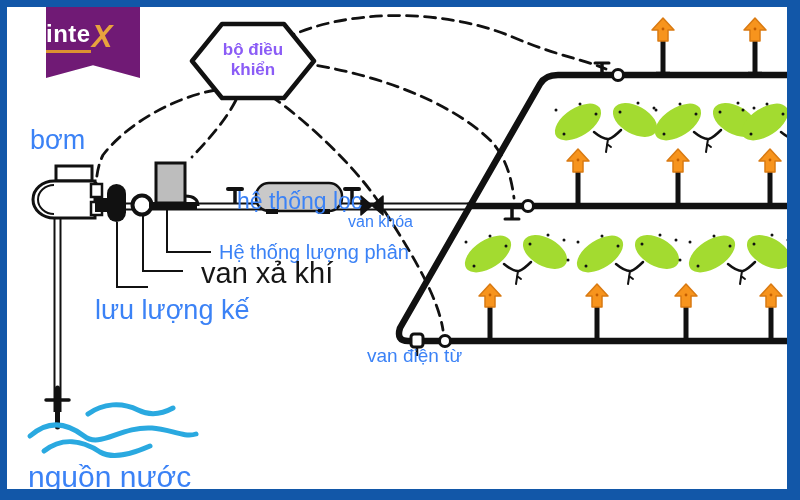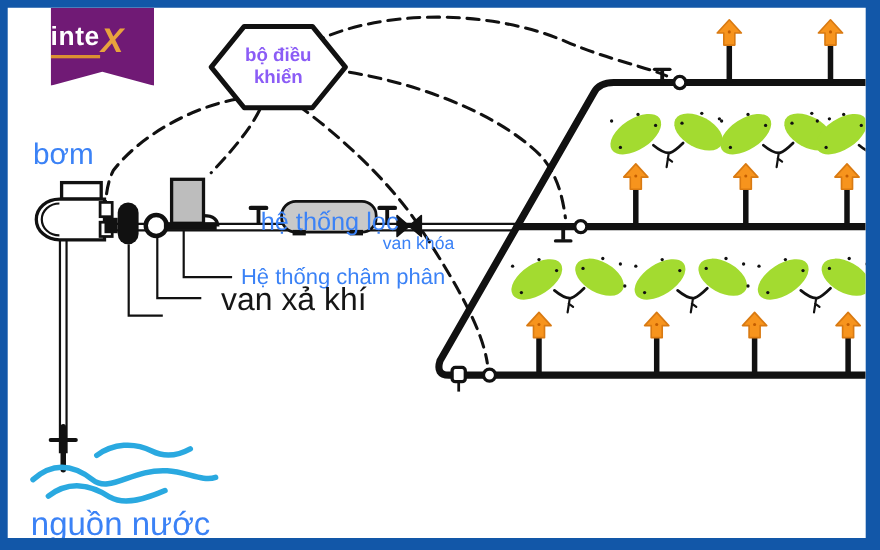--- a/index.html
+++ b/index.html
@@ -188,22 +188,24 @@
   </svg>
 
   <div class="abs" id="controller-label">
     <span>bộ điều</span>
     <span>khiển</span>
   </div>
 
   <div class="lbl" id="lbl-pump">bơm</div>
   <div class="lbl" id="lbl-filter">hệ thống lọc</div>
   <div class="lbl" id="lbl-lockvalve">van khóa</div>
-  <div class="lbl" id="lbl-fertilizer">Hệ thống châm phân</div>
+  <div class="lbl" id="lbl-fertilizer">Hệ thống lượng phân</div>
   <div class="lbl" id="lbl-airvalve">van xả khí</div>
+  <div class="lbl" id="lbl-flowmeter">lưu lượng kế</div>
+  <div class="lbl" id="lbl-solenoid">van điện từ</div>
   <div class="lbl" id="lbl-water">nguồn nước</div>
 
   <div class="abs" id="logo-badge">
     <div class="logo-text">
       <span class="inte">inte</span>
       <span class="x">X</span>
     </div>
   </div>
 
 </div>

